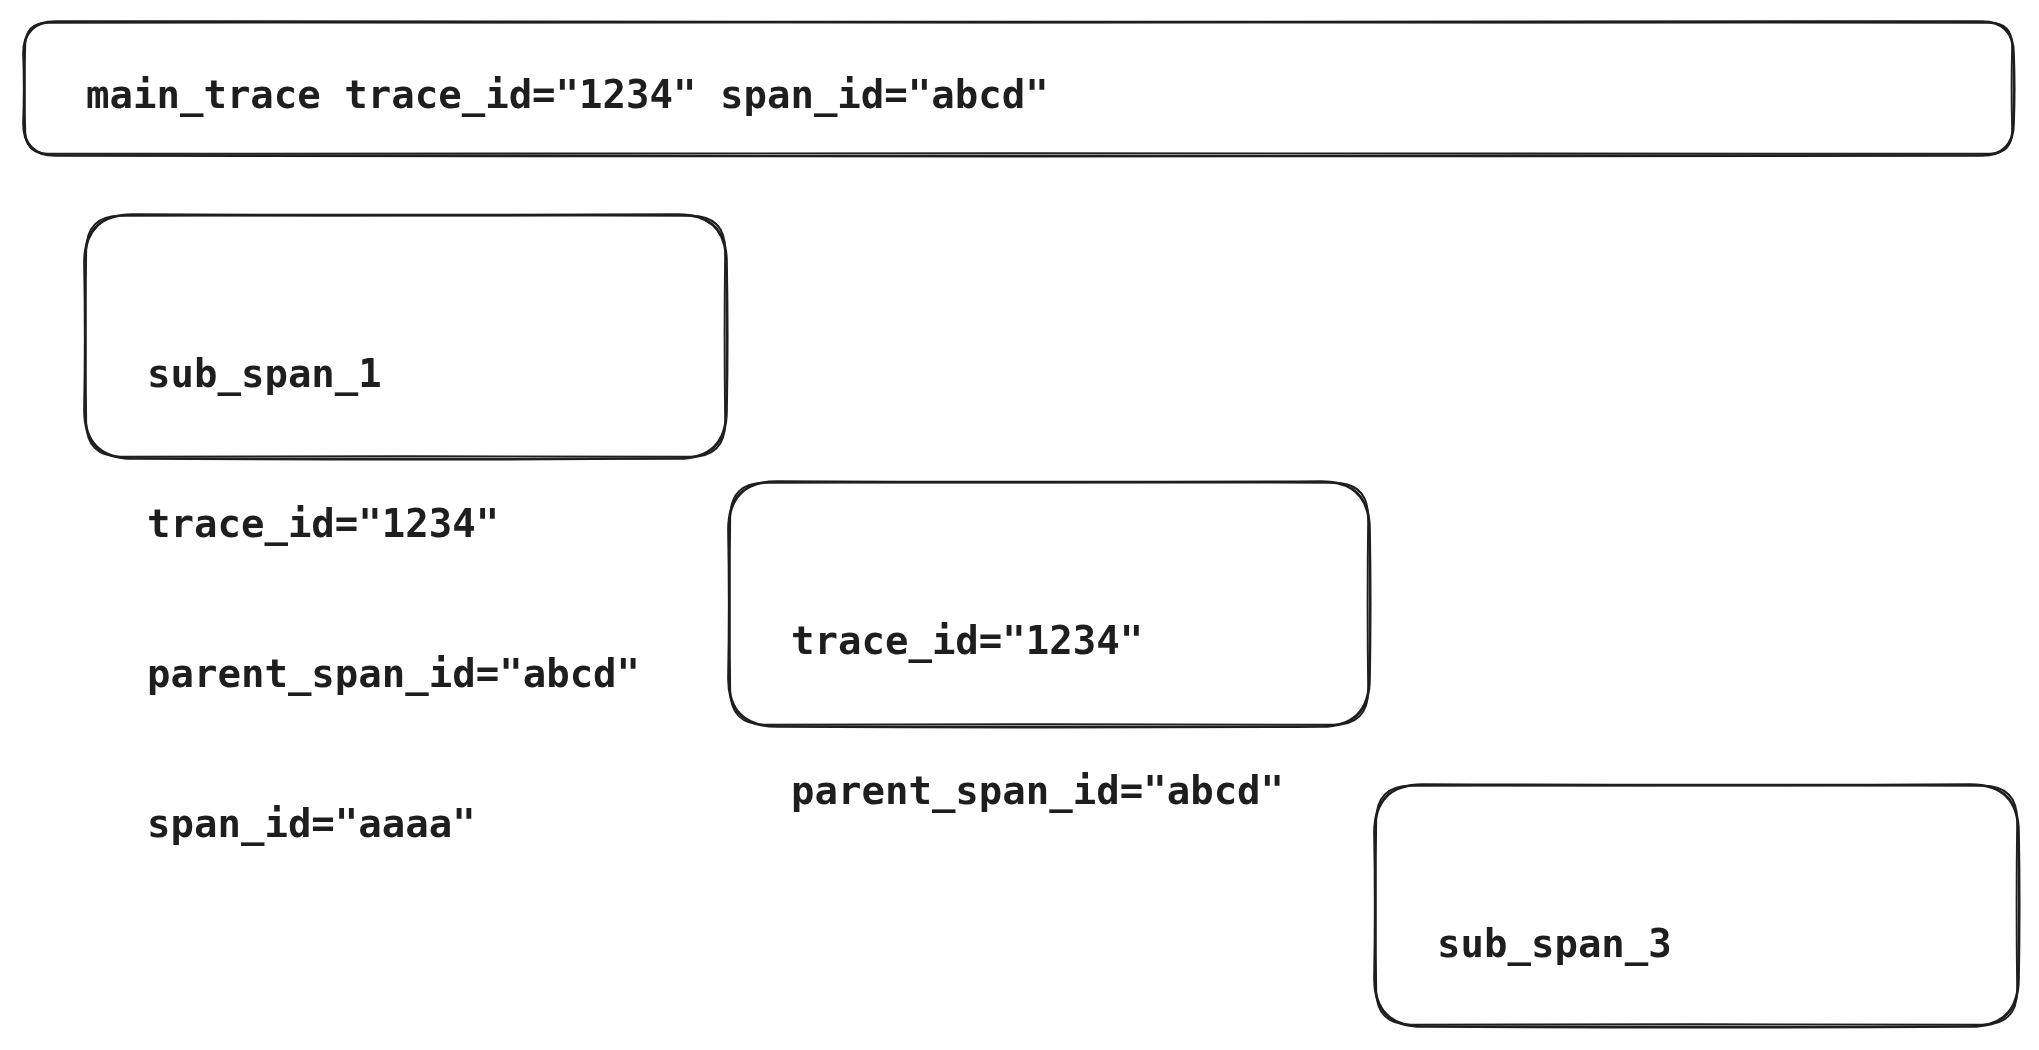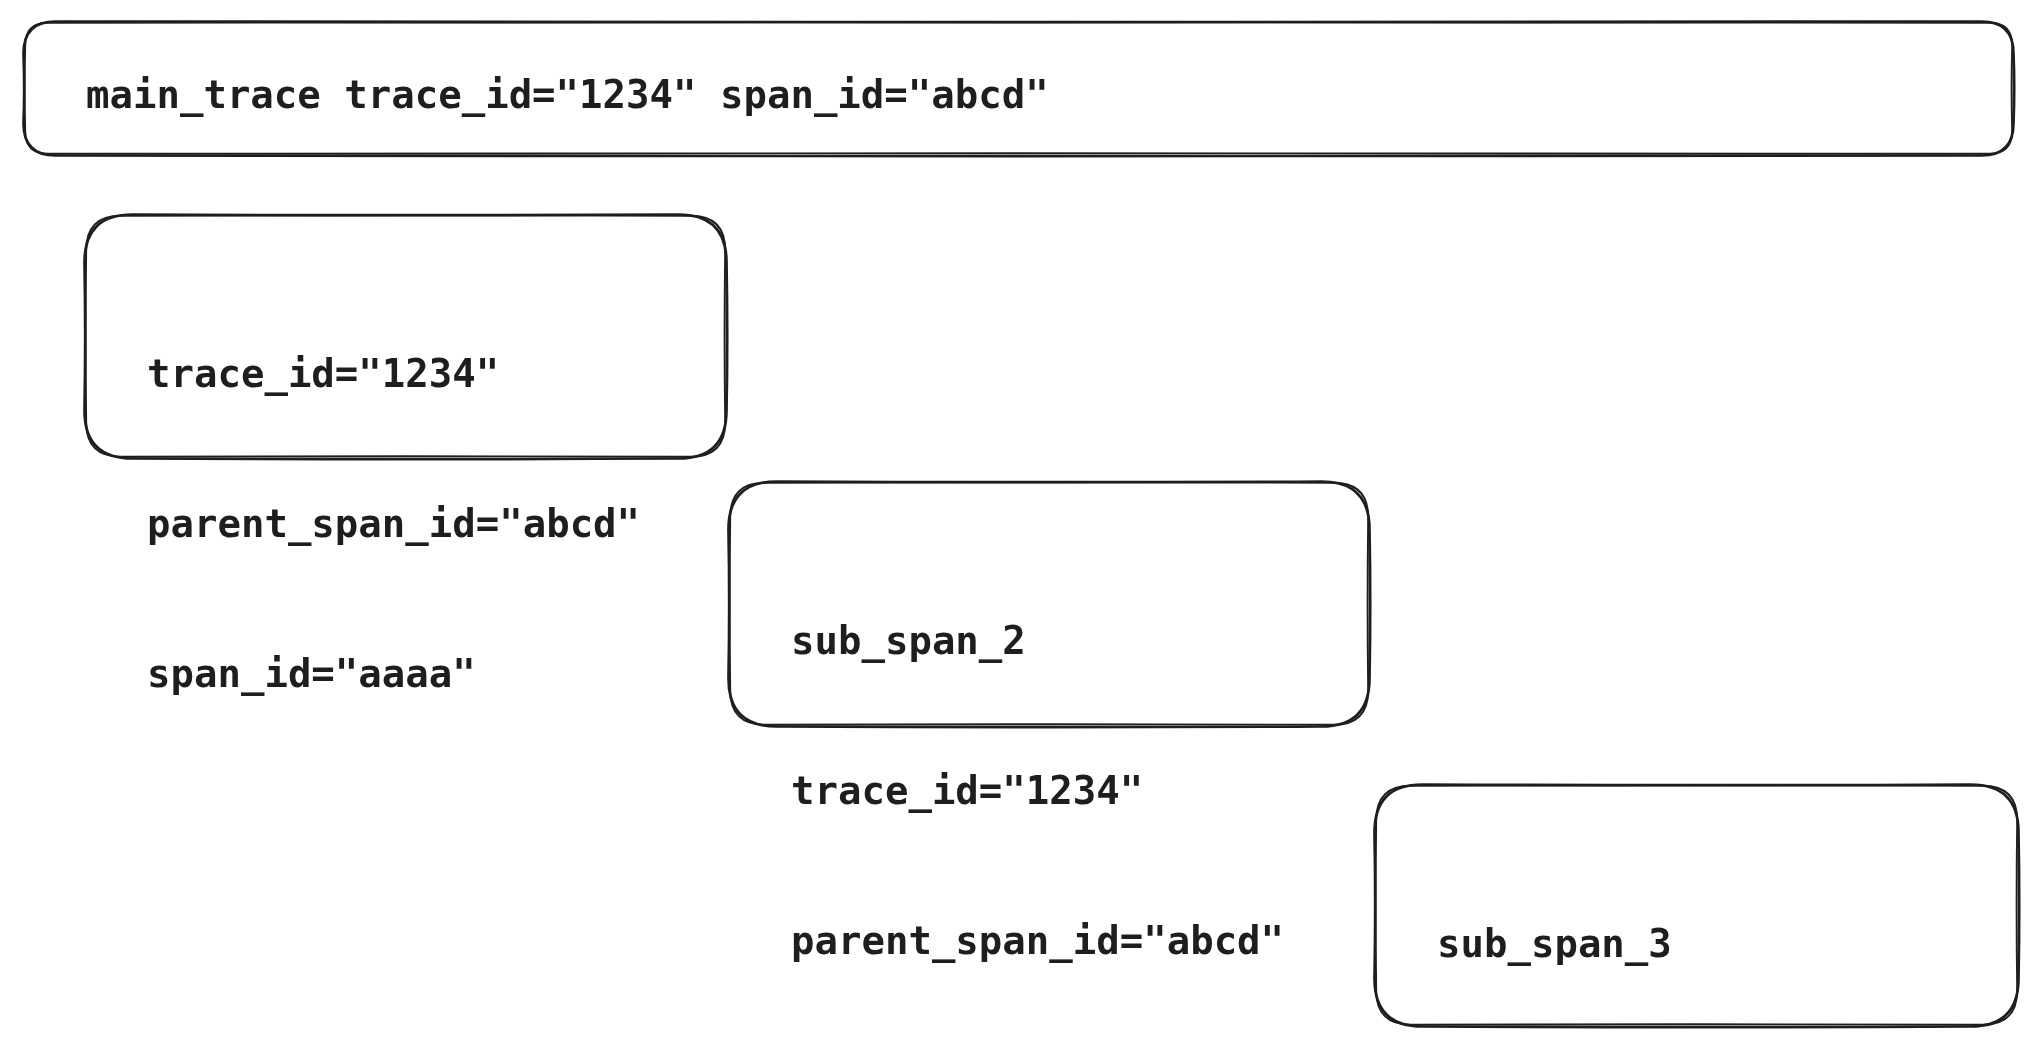--- a/index.html
+++ b/index.html
@@ -51,33 +51,33 @@
       </svg>
     <div class="box-text main-text">main_trace trace_id="1234" span_id="abcd"</div>
   </div>
 
   <div class="box" style="left:83px; top:213px; width:645px; height:247px;">
     <svg width="645" height="247" viewBox="0 0 645 247">
         <path d="M 49.5 1.5 Q 322.5 2.9 595.5 1.5 Q 643.5 1.5 643.5 49.5 Q 644.9 123.5 643.5 197.5 Q 643.5 245.5 595.5 245.5 Q 322.5 246.9 49.5 245.5 Q 1.5 245.5 1.5 197.5 Q 2.9 123.5 1.5 49.5 Q 1.5 1.5 49.5 1.5" fill="#ffffff" stroke="#1e1e1e" stroke-width="2.7"></path>
         <path d="M 37.760000000000005 2.8 Q 322.7 1.5999999999999999 607.6400000000001 2.8 Q 642.2 2.8 642.2 37.36 Q 641 123.3 642.2 209.24 Q 642.2 243.8 607.6400000000001 243.8 Q 322.7 242.60000000000002 37.760000000000005 243.8 Q 3.2 243.8 3.2 209.24 Q 2 123.3 3.2 37.36 Q 3.2 2.8 37.760000000000005 2.8" fill="none" stroke="#1e1e1e" stroke-width="1.9"></path>
       </svg>
     <div class="box-text sub-text">
+      <div>sub_span_1</div>
       <div>trace_id="1234"</div>
       <div>parent_span_id="abcd"</div>
       <div>span_id="aaaa"</div>
     </div>
   </div>
 
   <div class="box" style="left:727px; top:480px; width:644px; height:248px;">
     <svg width="644" height="248" viewBox="0 0 644 248">
         <path d="M 49.5 1.5 Q 322 2.9 594.5 1.5 Q 642.5 1.5 642.5 49.5 Q 643.9 124 642.5 198.5 Q 642.5 246.5 594.5 246.5 Q 322 247.9 49.5 246.5 Q 1.5 246.5 1.5 198.5 Q 2.9 124 1.5 49.5 Q 1.5 1.5 49.5 1.5" fill="#ffffff" stroke="#1e1e1e" stroke-width="2.7"></path>
         <path d="M 37.760000000000005 2.8 Q 322.2 1.5999999999999999 606.6400000000001 2.8 Q 641.2 2.8 641.2 37.36 Q 640 123.8 641.2 210.24 Q 641.2 244.8 606.6400000000001 244.8 Q 322.2 243.60000000000002 37.760000000000005 244.8 Q 3.2 244.8 3.2 210.24 Q 2 123.8 3.2 37.36 Q 3.2 2.8 37.760000000000005 2.8" fill="none" stroke="#1e1e1e" stroke-width="1.9"></path>
       </svg>
     <div class="box-text sub-text">
-      <div>sub_span_2</div>
       <div>trace_id="1234"</div>
       <div>parent_span_id="abcd"</div>
       
     </div>
   </div>
 
   <div class="box" style="left:1373px; top:783px; width:647px; height:180px;">
     <svg width="647" height="245" viewBox="0 0 647 245">
         <path d="M 49.5 1.5 Q 323.5 2.9 597.5 1.5 Q 645.5 1.5 645.5 49.5 Q 646.9 122.5 645.5 195.5 Q 645.5 243.5 597.5 243.5 Q 323.5 244.9 49.5 243.5 Q 1.5 243.5 1.5 195.5 Q 2.9 122.5 1.5 49.5 Q 1.5 1.5 49.5 1.5" fill="#ffffff" stroke="#1e1e1e" stroke-width="2.7"></path>
         <path d="M 37.760000000000005 2.8 Q 323.7 1.5999999999999999 609.6400000000001 2.8 Q 644.2 2.8 644.2 37.36 Q 643 122.3 644.2 207.24 Q 644.2 241.8 609.6400000000001 241.8 Q 323.7 240.60000000000002 37.760000000000005 241.8 Q 3.2 241.8 3.2 207.24 Q 2 122.3 3.2 37.36 Q 3.2 2.8 37.760000000000005 2.8" fill="none" stroke="#1e1e1e" stroke-width="1.9"></path>

